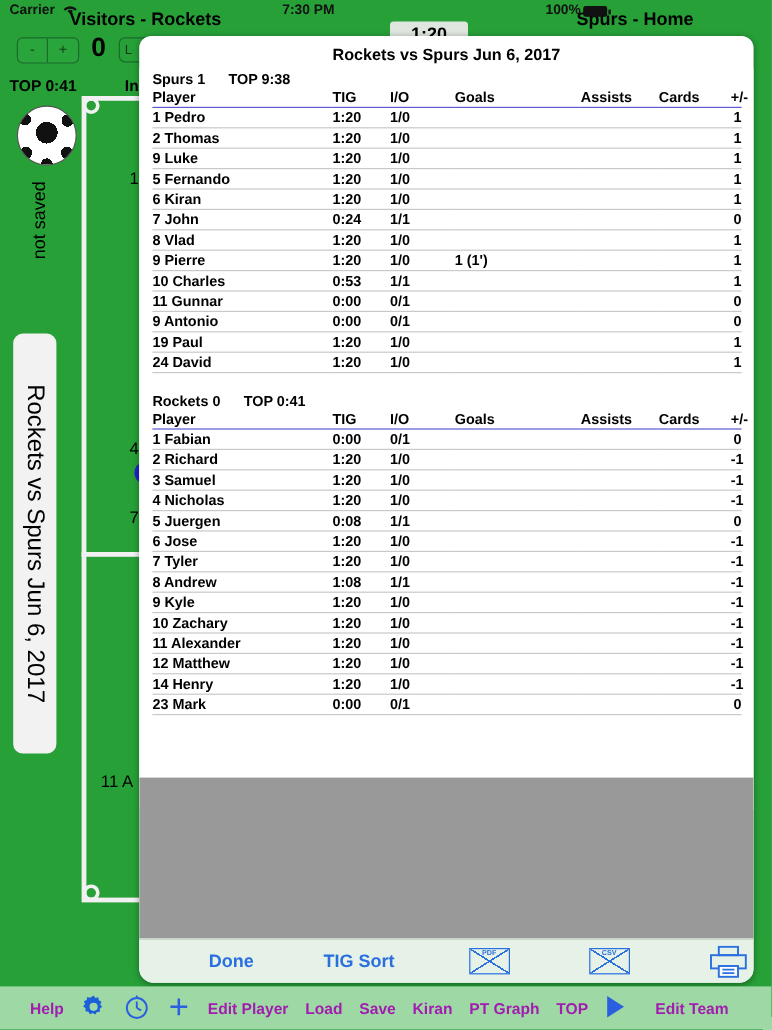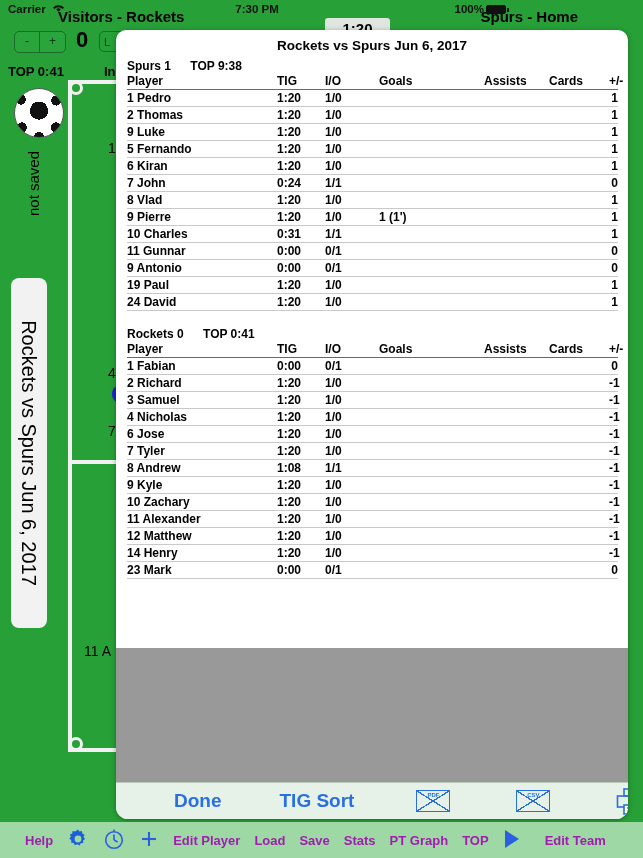--- a/index.html
+++ b/index.html
@@ -170,21 +170,21 @@
   .c-cards  { width: 60px; }
   .c-pm     { width: 100%; text-align: right !important; padding-right: 2px; }
 
   .modal-toolbar {
     position: absolute; left: 0; bottom: 0; width: 512px; height: 37px;
     background: #e6f2e8;
     border-top: 1px solid #b9c9bb;
     display: flex; align-items: center;
   }
   .mt-item {
-    color: #2a6fe0; font-size: 19px; font-weight: bold;
+    color: #2a6fe0; font-size: 15px; font-weight: bold;
     padding: 0 10px; white-space: nowrap;
   }
   .mt-icon { padding: 0 14px; display: flex; align-items: center; }
   .envelope {
     position: relative; width: 34px; height: 22px;
     border: 1.6px solid #2a6fe0;
   }
   .envelope:before, .envelope:after {
     content: ""; position: absolute; left: 0; top: 0;
     width: 100%; height: 100%;
@@ -342,21 +342,21 @@
                 <td class="c-player">9 Pierre</td>
                 <td class="c-tig">1:20</td>
                 <td class="c-io">1/0</td>
                 <td class="c-goals">1 (1')</td>
                 <td class="c-assists"></td>
                 <td class="c-cards"></td>
                 <td class="c-pm">1</td>
               </tr>
               <tr>
                 <td class="c-player">10 Charles</td>
-                <td class="c-tig">0:31</td>
+                <td class="c-tig">0:53</td>
                 <td class="c-io">1/1</td>
                 <td class="c-goals"></td>
                 <td class="c-assists"></td>
                 <td class="c-cards"></td>
                 <td class="c-pm">1</td>
               </tr>
               <tr>
                 <td class="c-player">11 Gunnar</td>
                 <td class="c-tig">0:00</td>
                 <td class="c-io">0/1</td>
@@ -444,20 +444,29 @@
                 <td class="c-pm">-1</td>
               </tr>
               <tr>
                 <td class="c-player">4 Nicholas</td>
                 <td class="c-tig">1:20</td>
                 <td class="c-io">1/0</td>
                 <td class="c-goals"></td>
                 <td class="c-assists"></td>
                 <td class="c-cards"></td>
                 <td class="c-pm">-1</td>
+              </tr>
+              <tr>
+                <td class="c-player">5 Juergen</td>
+                <td class="c-tig">0:08</td>
+                <td class="c-io">1/1</td>
+                <td class="c-goals"></td>
+                <td class="c-assists"></td>
+                <td class="c-cards"></td>
+                <td class="c-pm">0</td>
               </tr>
               <tr>
                 <td class="c-player">6 Jose</td>
                 <td class="c-tig">1:20</td>
                 <td class="c-io">1/0</td>
                 <td class="c-goals"></td>
                 <td class="c-assists"></td>
                 <td class="c-cards"></td>
                 <td class="c-pm">-1</td>
               </tr>
@@ -591,21 +600,21 @@
       <span class="plus-ic">
         <svg width="20" height="20" viewBox="0 0 20 20">
           <line x1="10" y1="3" x2="10" y2="17" stroke="#2a5fe0" stroke-width="2.1"></line>
           <line x1="3" y1="10" x2="17" y2="10" stroke="#2a5fe0" stroke-width="2.1"></line>
         </svg>
       </span>
     </div>
     <div class="bi">Edit Player</div>
     <div class="bi">Load</div>
     <div class="bi">Save</div>
-    <div class="bi">Stats</div>
+    <div class="bi">Kiran</div>
     <div class="bi">PT Graph</div>
     <div class="bi">TOP</div>
     <div class="bi">
       <span class="play-ic">
         <svg width="18" height="22" viewBox="0 0 18 22">
             <path d="M2 2 L16 11 L2 20 Z" fill="#2a5fe0"></path>
           </svg>
       </span>
     </div>
     <div class="bi" style="margin-left:10px;">Edit Team</div>

